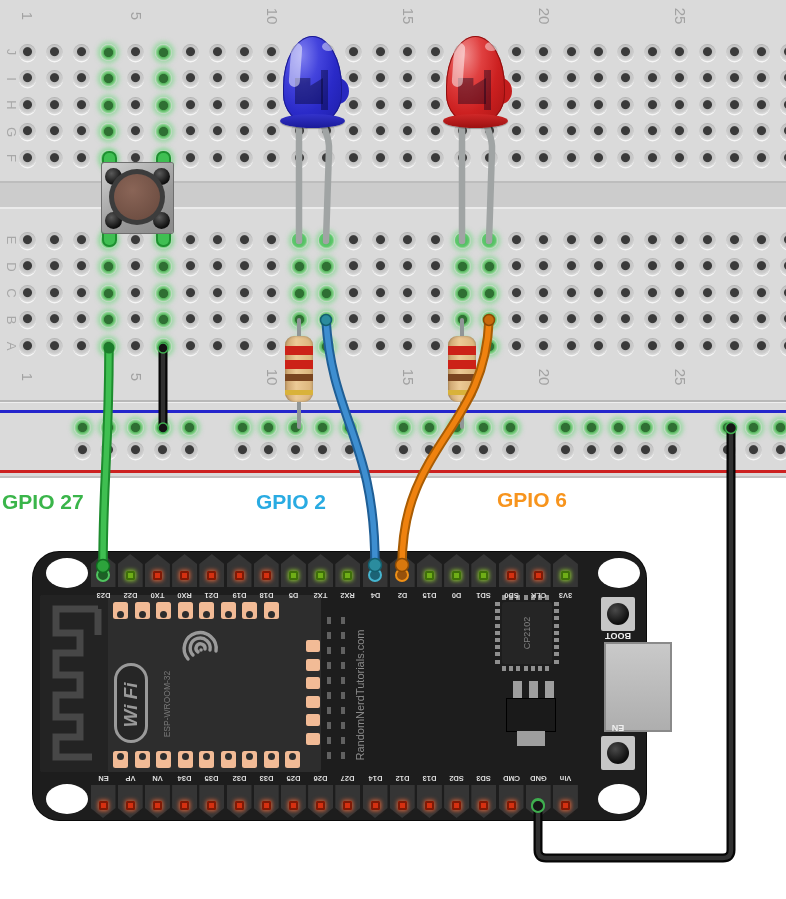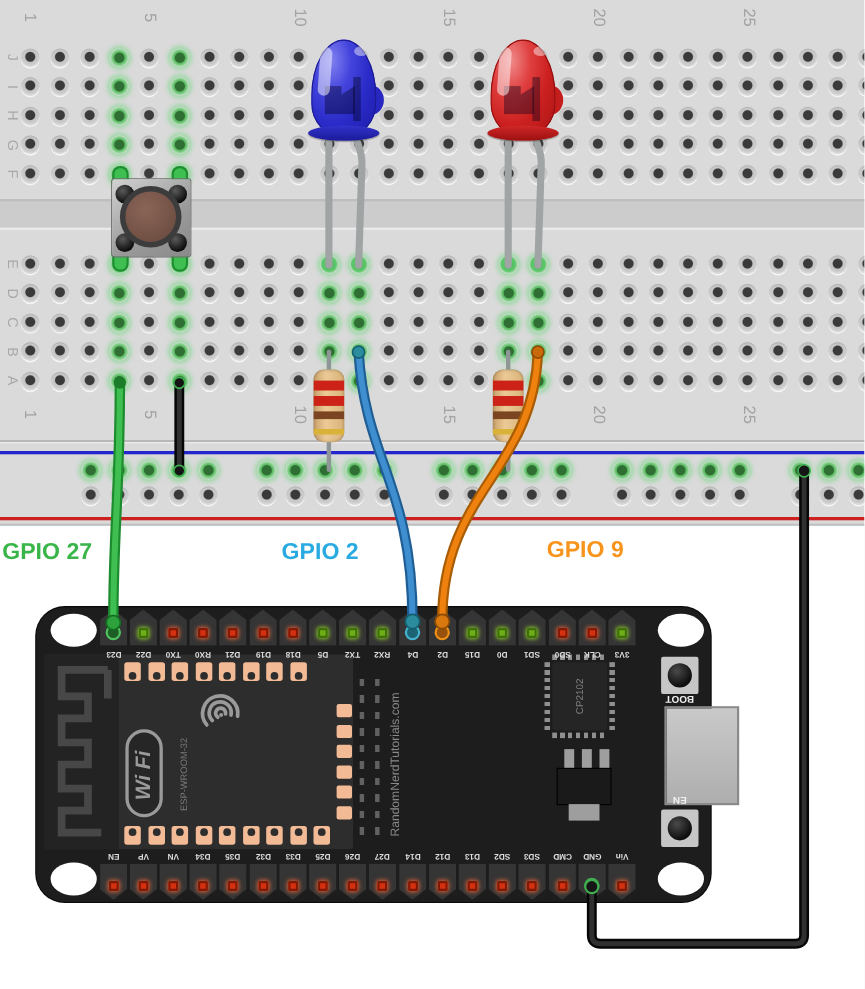--- a/index.html
+++ b/index.html
@@ -737,21 +737,21 @@
       <div class="cell down" style="left:492.70000000000005px;top:233px;"></div>
       <div class="pinhole" style="left:498.20000000000005px;top:246px;background:#101010;border:2.5px solid #3fae4f;"></div>
       <div class="pin-label" style="left:491.70000000000005px;top:220px;">GND</div>
       <div class="cell down" style="left:519.9px;top:233px;"></div>
       <div class="ind red" style="left:527.9px;top:249px;"></div>
       <div class="pin-label" style="left:518.9px;top:220px;">Vin</div>
     </div>
 
   <div class="gpio-label" style="left: 2px; top: 490px; color: rgb(58, 181, 74);">GPIO 27</div>
   <div class="gpio-label" style="left: 256px; top: 490px; color: rgb(41, 171, 226);">GPIO 2</div>
-  <div class="gpio-label" style="left: 497px; top: 488px; color: rgb(247, 148, 29);">GPIO 9</div>
+  <div class="gpio-label" style="left: 497px; top: 488px; color: rgb(247, 148, 29);">GPIO 6</div>
 
   <div id="wires-layer" class="abs" style="left:0;top:0;pointer-events:none;">
       <svg width="786" height="899" viewBox="0 0 786 899">
         <g>
           <path d="M163,348 L163,428" fill="none" stroke="#060606" stroke-width="9" stroke-linecap="round" stroke-linejoin="round"></path>
           <path d="M163,348 L163,428" fill="none" stroke="#303030" stroke-width="4.5" stroke-linecap="round" stroke-linejoin="round"></path>
           <circle cx="163" cy="348" r="5" fill="#141414" stroke="#3fae4f" stroke-width="1.5"></circle>
           <circle cx="163" cy="428" r="5" fill="#141414" stroke="#3fae4f" stroke-width="1.5"></circle>
         </g>
         <g>

